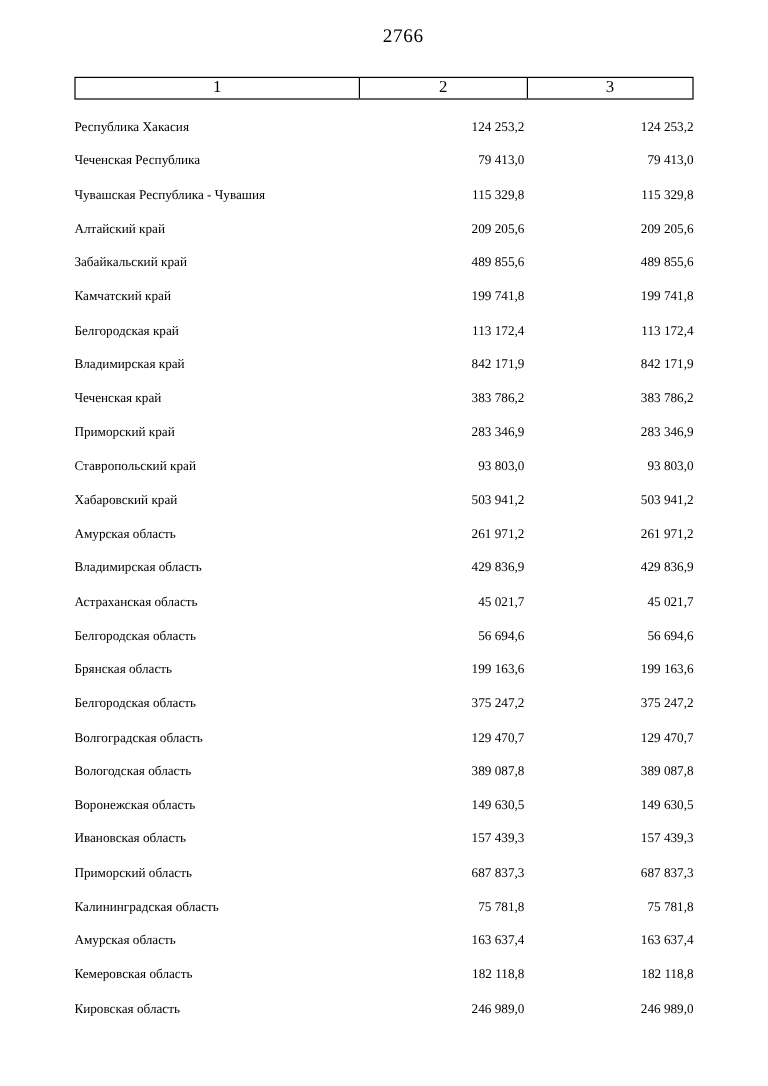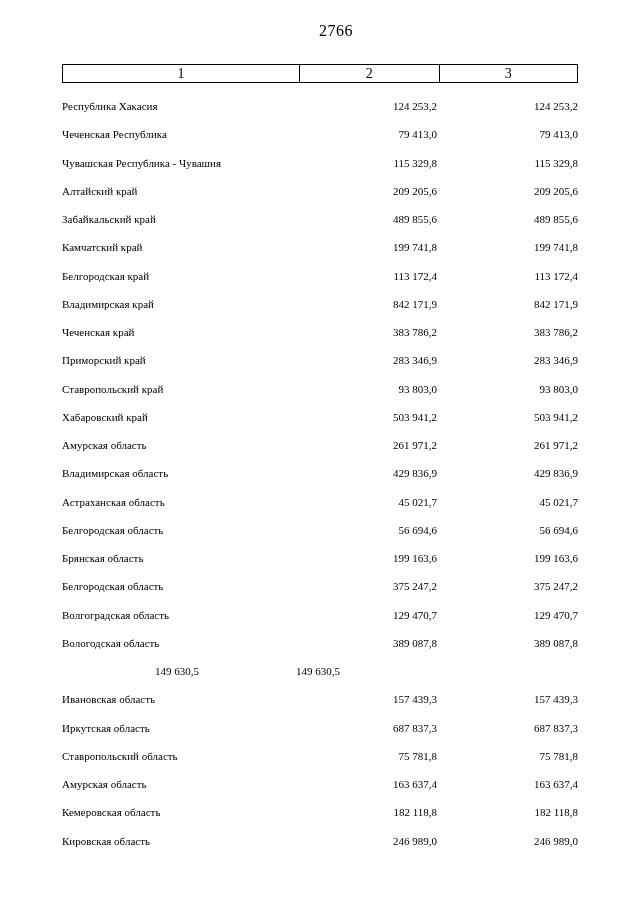--- a/index.html
+++ b/index.html
@@ -207,38 +207,39 @@
       <span class="cell-v3">129 470,7</span>
     </div>
 
     <div class="row">
       <span class="cell-name">Вологодская область</span>
       <span class="cell-v2">389 087,8</span>
       <span class="cell-v3">389 087,8</span>
     </div>
 
     <div class="row">
+      <span class="cell-name">Воронежская область</span>
       <span class="cell-v2">149 630,5</span>
       <span class="cell-v3">149 630,5</span>
     </div>
 
     <div class="row">
       <span class="cell-name">Ивановская область</span>
       <span class="cell-v2">157 439,3</span>
       <span class="cell-v3">157 439,3</span>
     </div>
 
     <div class="row">
-      <span class="cell-name">Иркутская область</span>
+      <span class="cell-name">Приморский область</span>
       <span class="cell-v2">687 837,3</span>
       <span class="cell-v3">687 837,3</span>
     </div>
 
     <div class="row">
-      <span class="cell-name">Ставропольский область</span>
+      <span class="cell-name">Калининградская область</span>
       <span class="cell-v2">75 781,8</span>
       <span class="cell-v3">75 781,8</span>
     </div>
 
     <div class="row">
       <span class="cell-name">Амурская область</span>
       <span class="cell-v2">163 637,4</span>
       <span class="cell-v3">163 637,4</span>
     </div>
 

